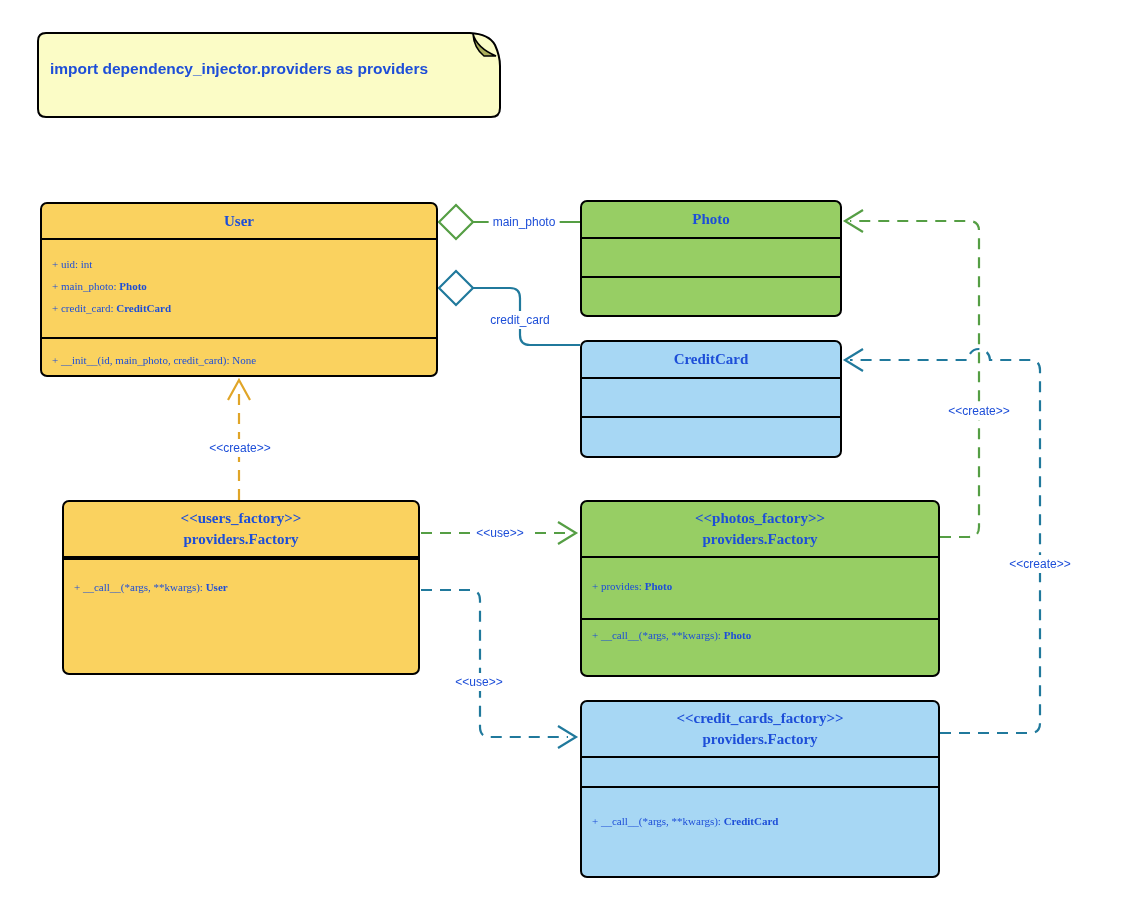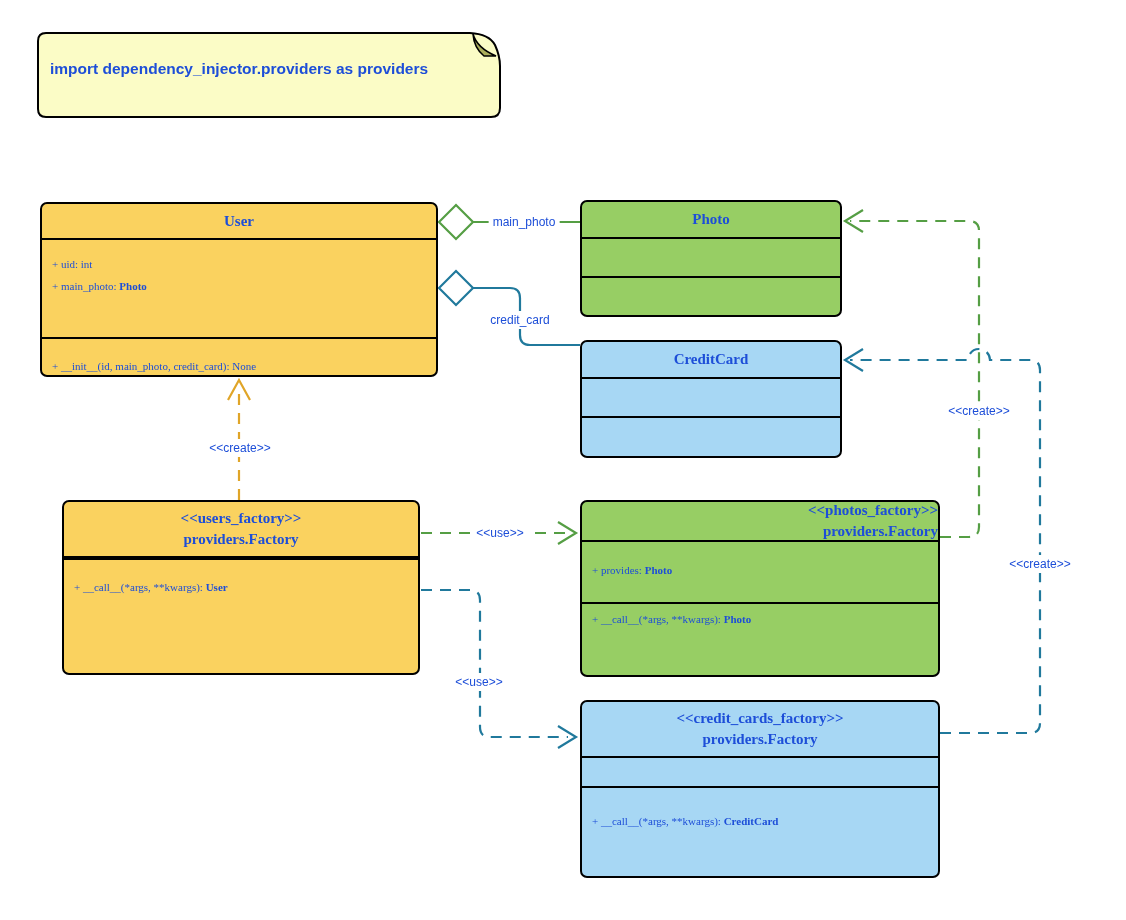--- a/index.html
+++ b/index.html
@@ -79,22 +79,23 @@
   <div class="edge-label" style="left:979px;top:411px;">&lt;&lt;create&gt;&gt;</div>
   <div class="edge-label" style="left:1040px;top:564px;">&lt;&lt;create&gt;&gt;</div>
 
   <div class="uml-class yellow" style="left:40px;top:202px;width:398px;height:175px;">
     <div class="uml-header" style="height:36px;">
       <div class="hline">User</div>
     </div>
     <div class="uml-section" style="height:97px;padding-top:13px;">
       <div class="uml-row"><span>+ uid: int</span><b></b></div>
       <div class="uml-row"><span>+ main_photo: </span><b>Photo</b></div>
+      <div class="uml-row"><span>+ credit_card: </span><b>CreditCard</b></div>
     </div>
-    <div class="uml-section divided" style="flex:1 1 auto;padding-top:16px;">
+    <div class="uml-section divided" style="flex:1 1 auto;padding-top:10px;">
       <div class="uml-row"><span>+ __init__(id, main_photo, credit_card): None</span><b></b></div>
     </div>
   </div>
 
   <div class="uml-class green" style="left:580px;top:200px;width:262px;height:117px;">
     <div class="uml-header" style="height:37px;">
       <div class="hline">Photo</div>
     </div>
     <div class="uml-section" style="height:39px;border-bottom:2px solid var(--border);"></div>
     <div class="uml-section" style="flex:1 1 auto;"></div>
@@ -112,21 +113,21 @@
     <div class="uml-header" style="height:56px;">
       <div class="hline">&lt;&lt;users_factory&gt;&gt;</div>
       <div class="hline">providers.Factory</div>
     </div>
     <div class="uml-section divided" style="flex:1 1 auto;padding-top:16px;">
       <div class="uml-row"><span>+ __call__(*args, **kwargs): </span><b>User</b></div>
     </div>
   </div>
 
   <div class="uml-class green" style="left:580px;top:500px;width:360px;height:177px;">
-    <div class="uml-header" style="height:40px;align-items:flex-end;">
+    <div class="uml-header" style="height:56px;">
       <div class="hline">&lt;&lt;photos_factory&gt;&gt;</div>
       <div class="hline">providers.Factory</div>
     </div>
     <div class="uml-section" style="height:60px;padding-top:17px;">
       <div class="uml-row"><span>+ provides: </span><b>Photo</b></div>
     </div>
     <div class="uml-section divided" style="flex:1 1 auto;padding-top:4px;">
       <div class="uml-row"><span>+ __call__(*args, **kwargs): </span><b>Photo</b></div>
     </div>
   </div>

